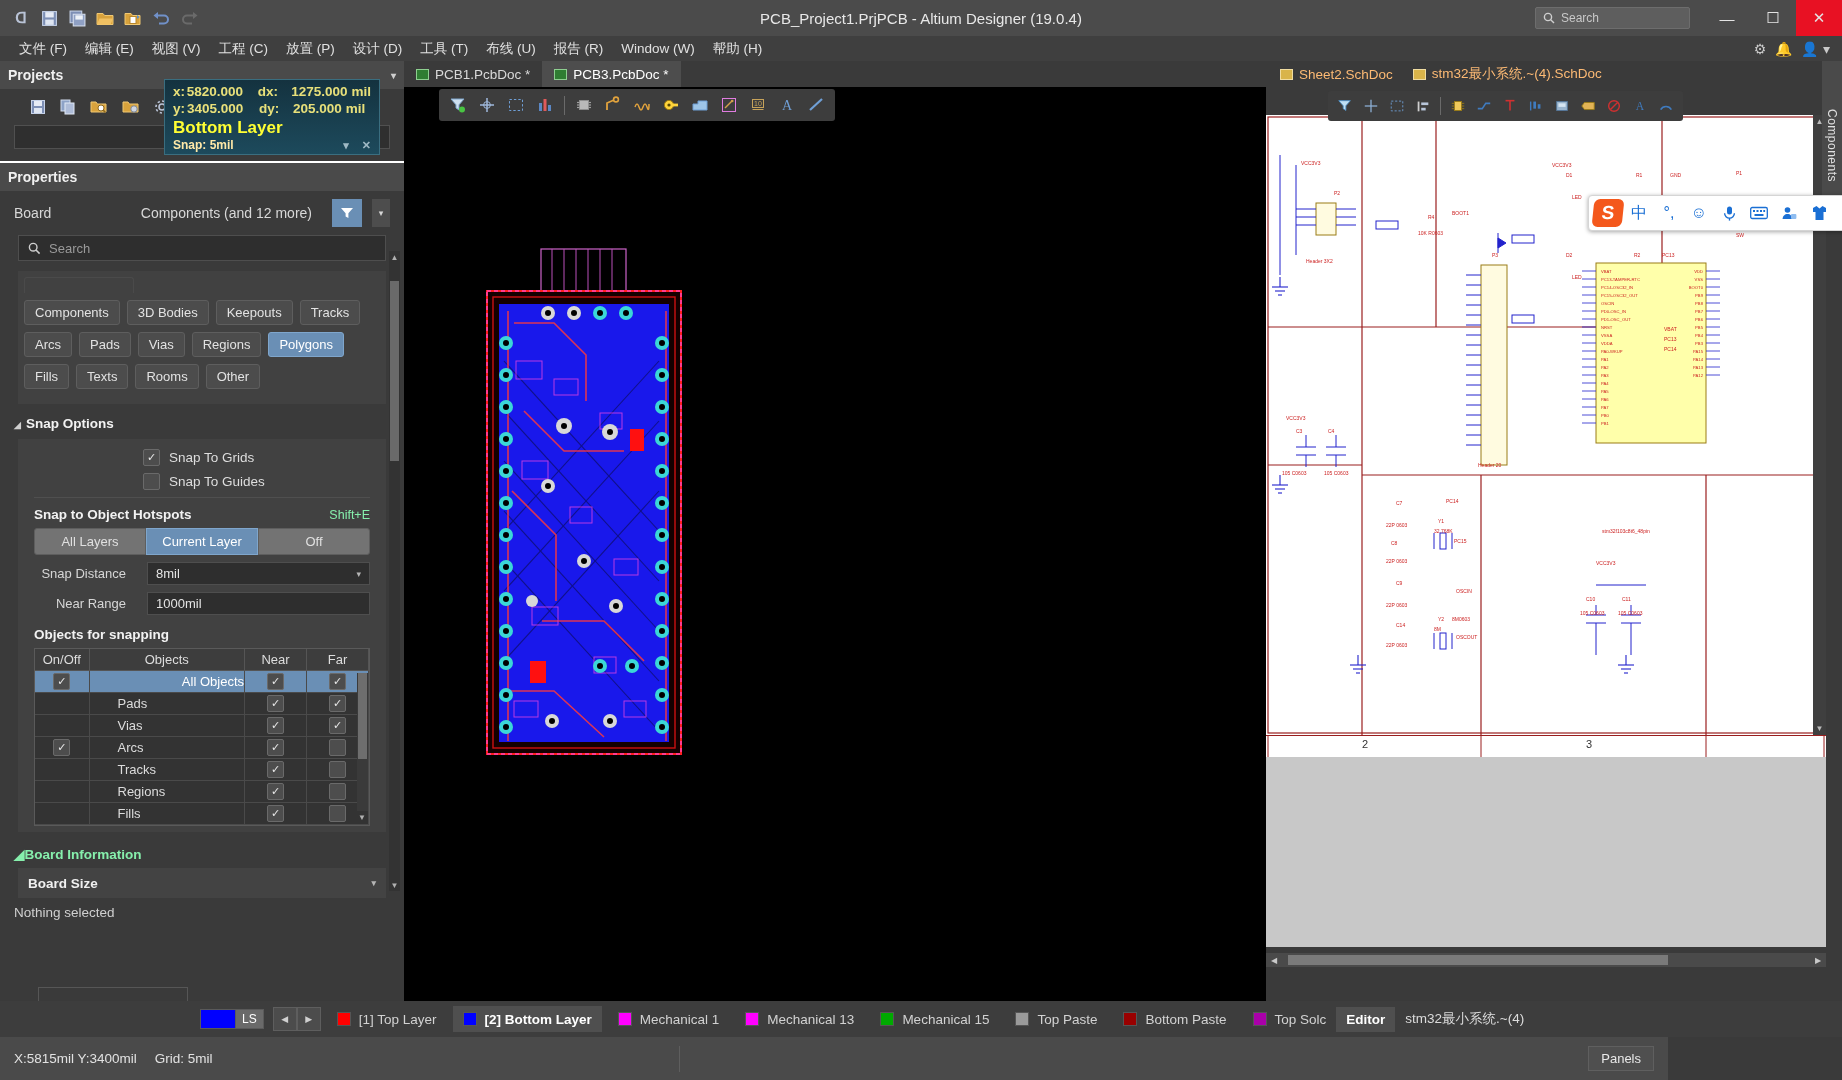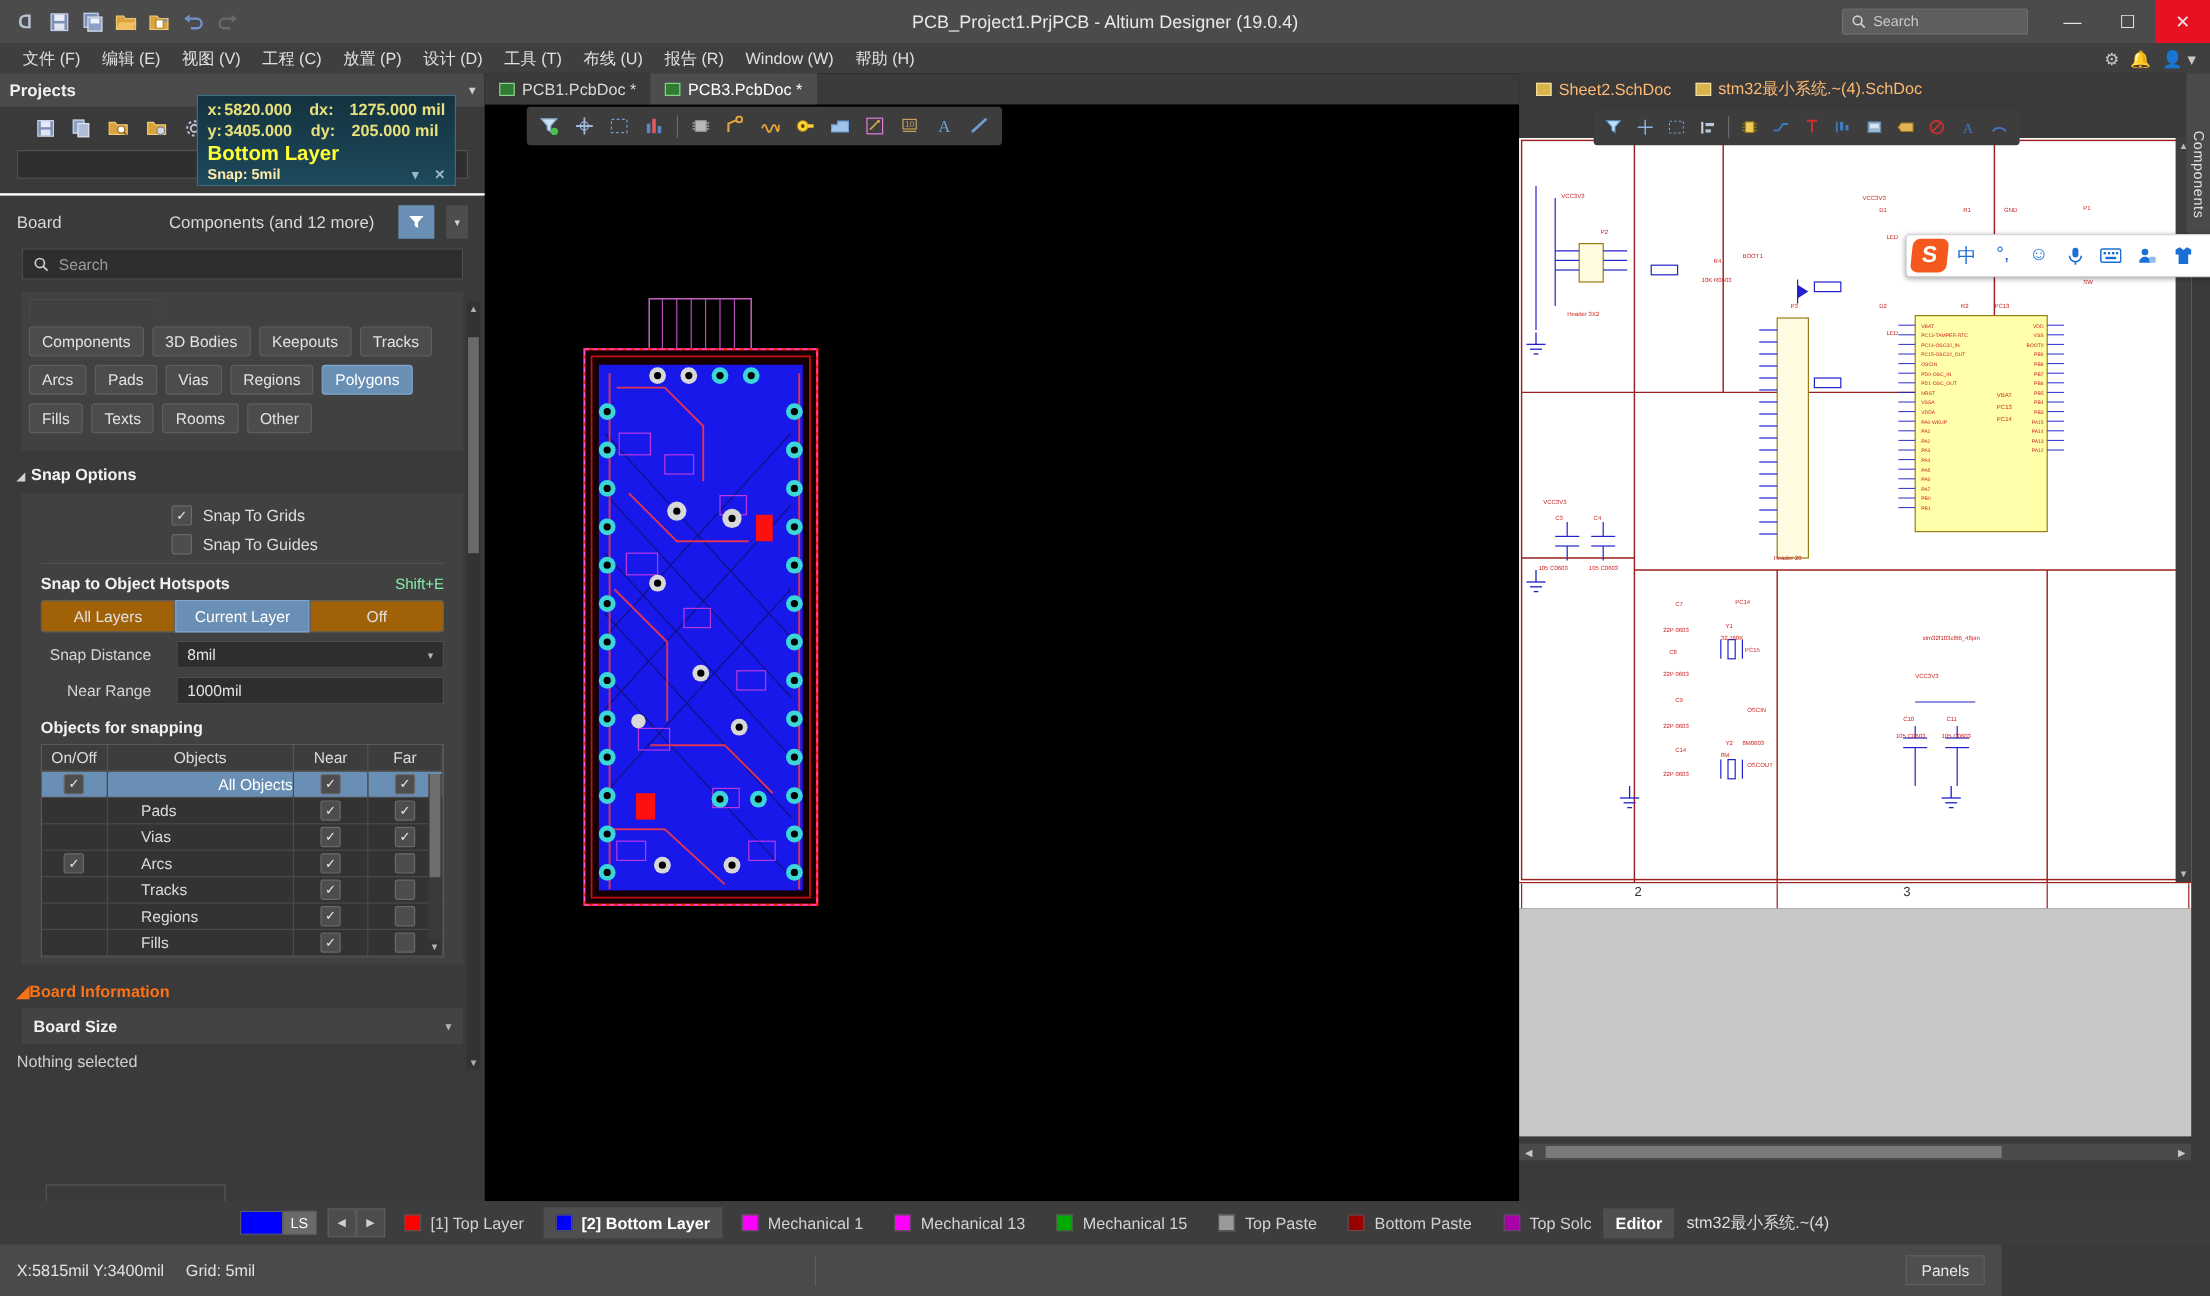--- a/index.html
+++ b/index.html
@@ -95,21 +95,21 @@
          cursor:pointer; }
   .cbx.on::after { content:"✓"; }
   .ckline .t { font-size:13.5px; color:#dedede; }
   .hr { height:1px; background:#4f4f4f; margin:6px 16px 0 16px; }
 
   .hotrow { display:flex; align-items:baseline; padding:9px 16px 0 16px; }
   .hotrow .h { font-size:13.5px; font-weight:bold; color:#f2f2f2; }
   .hotrow .k { margin-left:auto; font-size:12.5px; color:#86efac; }
 
   .segbtns { display:flex; margin:6px 16px 0 16px; }
-  .seg { flex:1; text-align:center; padding:5px 0; font-size:13px; background:#a16207;
+  .seg { flex:1; text-align:center; padding:5px 0; font-size:13px; background:#737373;
          border:1px solid #5e5e5e; color:#e0e0e0; cursor:pointer; }
   .seg:first-child { border-radius:3px 0 0 3px; }
   .seg:last-child { border-radius:0 3px 3px 0; }
   .seg.sel { background:#6a8fb5; border-color:#7fa6cc; color:#fff; }
 
   .frow { display:flex; align-items:center; margin:7px 16px 0 16px; gap:21px; }
   .frow .fl { width:92px; text-align:right; font-size:13px; color:#d6d6d6; }
   .fld { flex:1; height:23px; background:#2e2e2e; border:1px solid #4e4e4e; color:#e4e4e4;
          font-size:13px; display:flex; align-items:center; padding:0 8px; }
   .fld .dn { margin-left:auto; font-size:9px; color:#b5b5b5; }
@@ -123,21 +123,21 @@
             padding:2px 0; height:22px; text-align:center; color:#dcdcdc; }
   .tbl tr.sel td { background:#6a8fb5; color:#fff;text-align:right; }
   .tbl td.obj { text-align:left; padding-left:28px; }
   .tbl .c1 { width:54px; } .tbl .c2 { width:auto; } .tbl .c3 { width:62px; } .tbl .c4 { width:62px; }
   .tbl .cbx { margin:0 auto; }
   .tscroll { position:absolute; right:1px; top:24px; width:11px; bottom:14px; background:#3a3a3a; }
   .tscroll .thumb { position:absolute; top:0; left:1px; width:9px; height:86px; background:#6e6e6e; }
   .tscroll-dn { position:absolute; right:1px; bottom:1px; width:12px; height:13px;
                 display:flex; align-items:center; justify-content:center; font-size:8px; color:#b0b0b0; }
 
-  .binfo { margin:14px 14px 0 14px; font-size:13.5px; font-weight:bold; color:#f97316; }
+  .binfo { margin:14px 14px 0 14px; font-size:13.5px; font-weight:bold; color:#86efac; }
   .bsize { margin:6px 18px 0 18px; height:30px; background:#434343; display:flex; align-items:center;
            padding:0 10px; font-size:13.5px; font-weight:bold; color:#f0f0f0; }
   .bsize .dn { margin-left:auto; font-size:9px; color:#b5b5b5; }
   .nothing { margin:7px 0 0 14px; font-size:13.5px; color:#d0d0d0; }
 
   .leftscroll { position:absolute; right:4px; top:190px; width:11px; height:640px; background:#333; }
   .leftscroll .thumb { position:absolute; left:1px; top:30px; width:9px; height:180px; background:#6a6a6a; }
   .leftscroll .up, .leftscroll .dn { position:absolute; left:0; width:11px; height:12px;
         font-size:8px; display:flex; align-items:center; justify-content:center; color:#b0b0b0; }
   .leftscroll .up { top:0; } .leftscroll .dn { bottom:0; }
@@ -363,20 +363,23 @@
       <div class="ic">
         <svg width="16" height="16" viewBox="0 0 16 16">
             <circle cx="8" cy="8" r="3" fill="none" stroke="#b9c3d6" stroke-width="1.6"></circle>
             <circle cx="8" cy="8" r="6" fill="none" stroke="#b9c3d6" stroke-width="1.6" stroke-dasharray="2.3 2.3"></circle>
           </svg>
       </div>
     </div>
     <div class="proj-search"></div>
 
     <div class="props-wrap">
+      <div class="panel-header">
+        <span>Properties</span>
+      </div>
 
       <div class="row-board">
         <span class="lbl">Board</span>
         <span class="val">Components (and 12 more)</span>
         <div class="filter-btn">
           <svg width="14" height="14" viewBox="0 0 14 14">
               <path d="M1 2h12l-4.6 5.2V12L5.6 10.4V7.2z" fill="#ffffff"></path>
             </svg>
         </div>
         <div class="filter-caret">▾</div>

